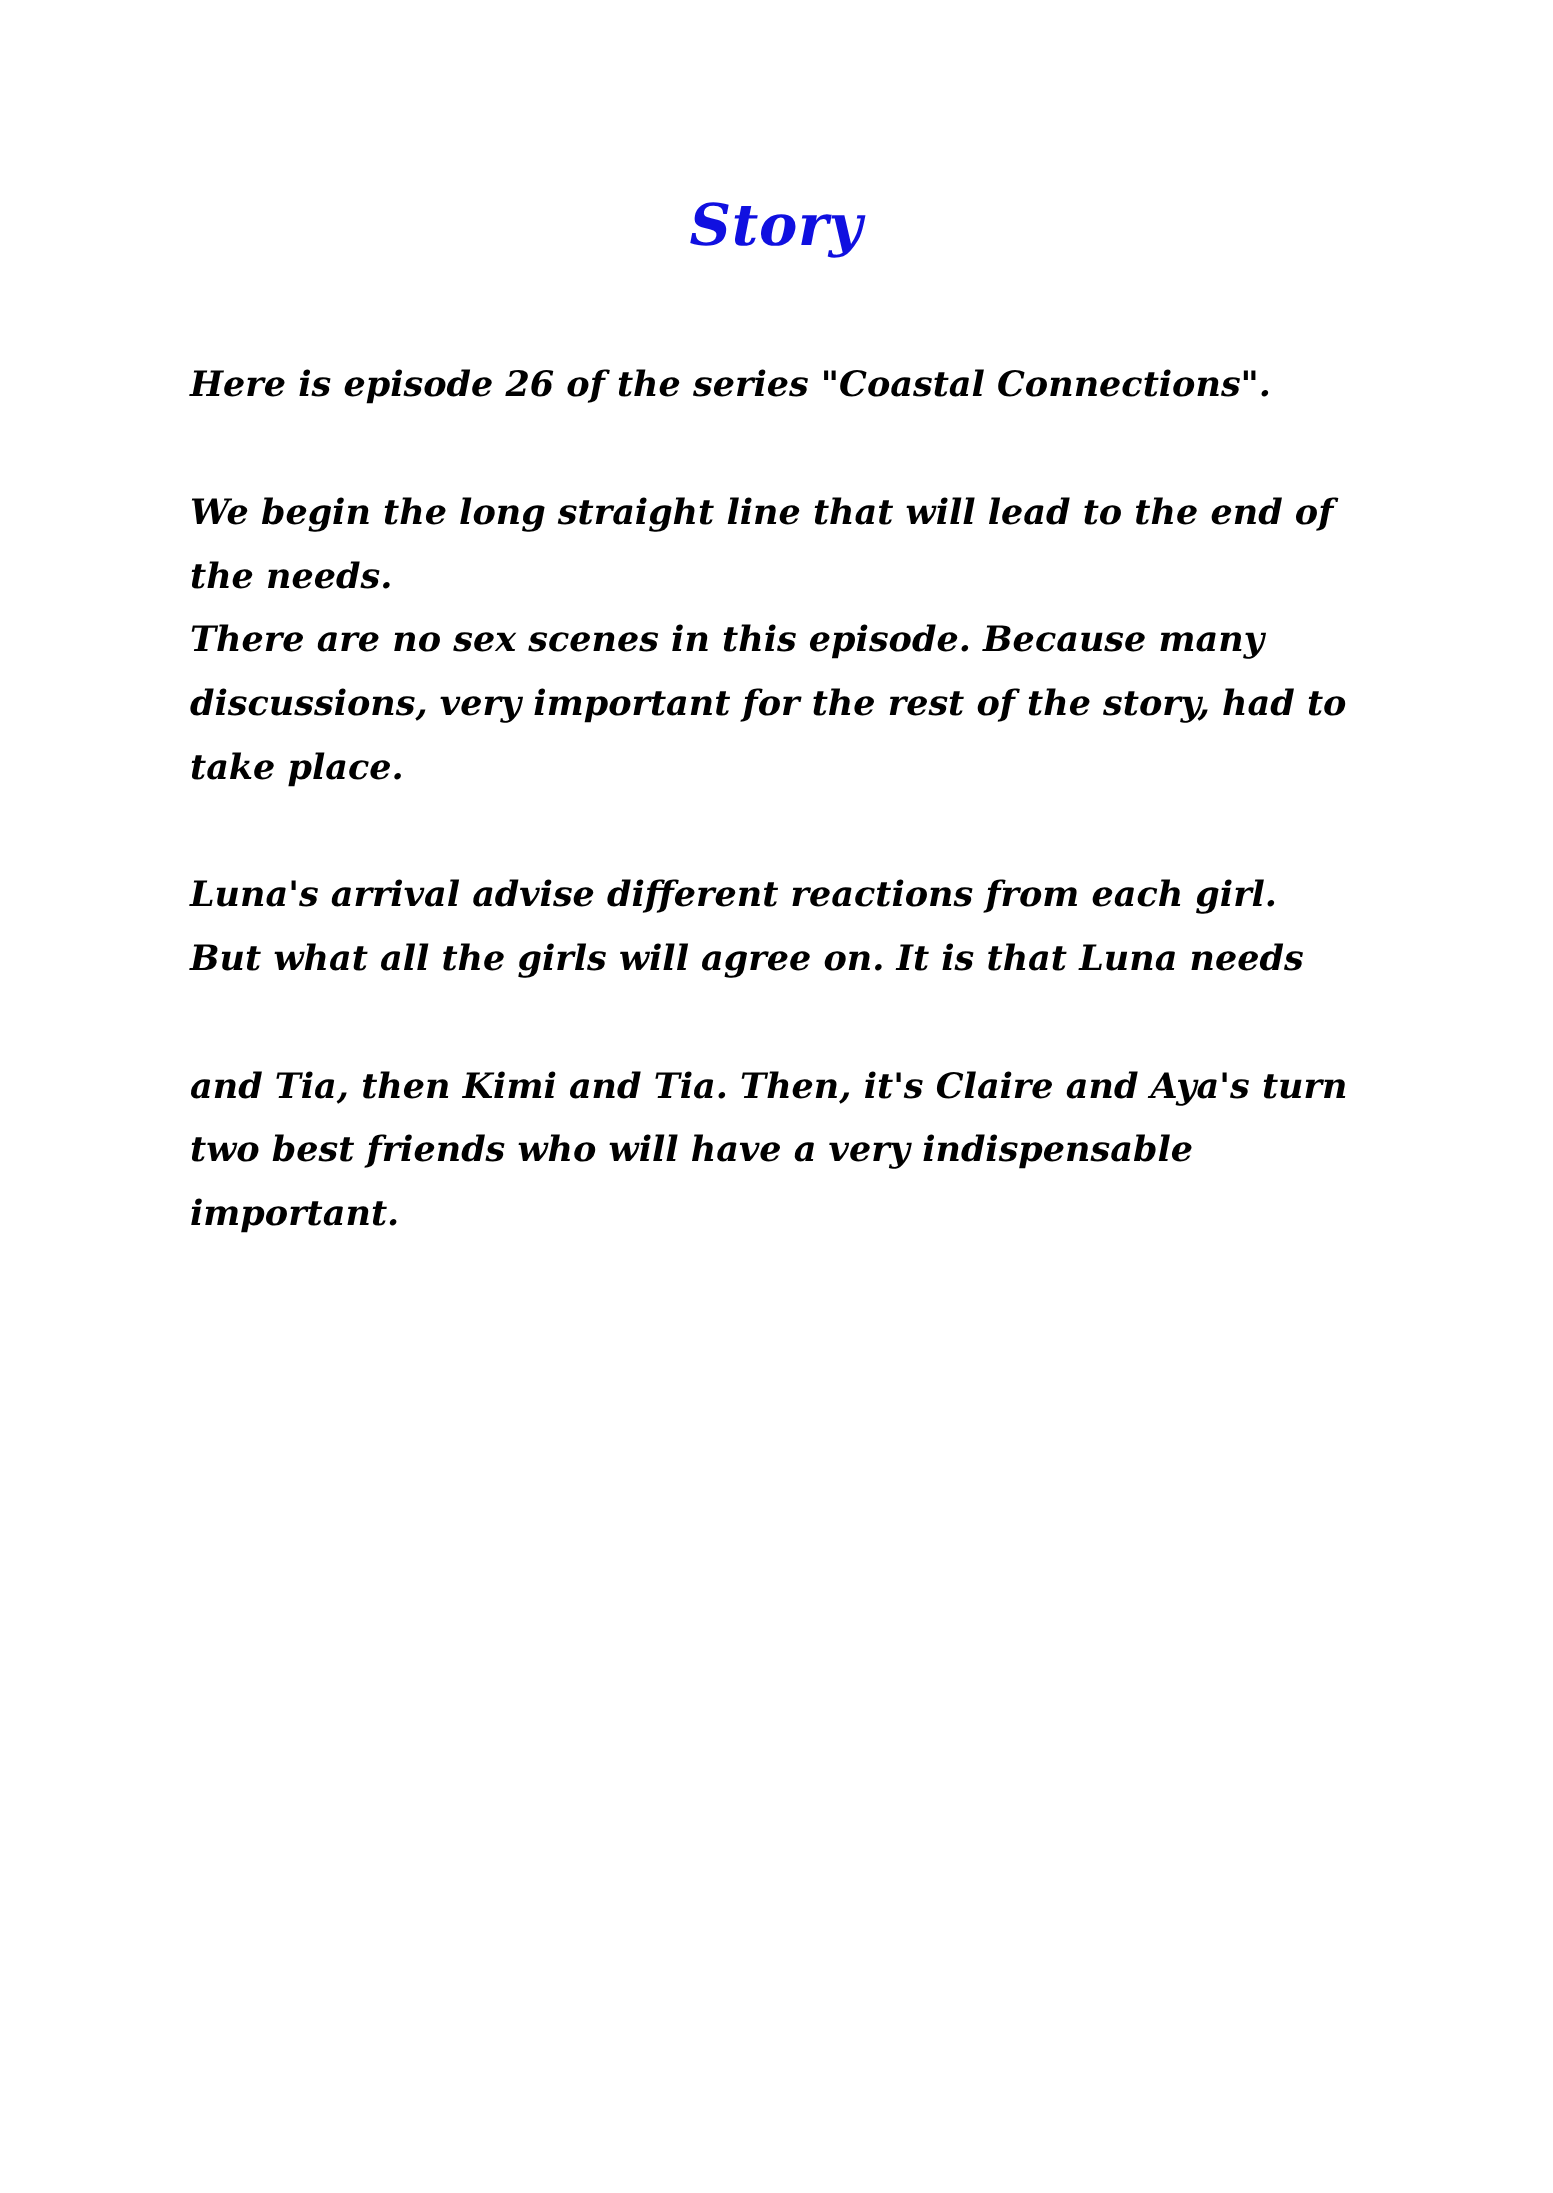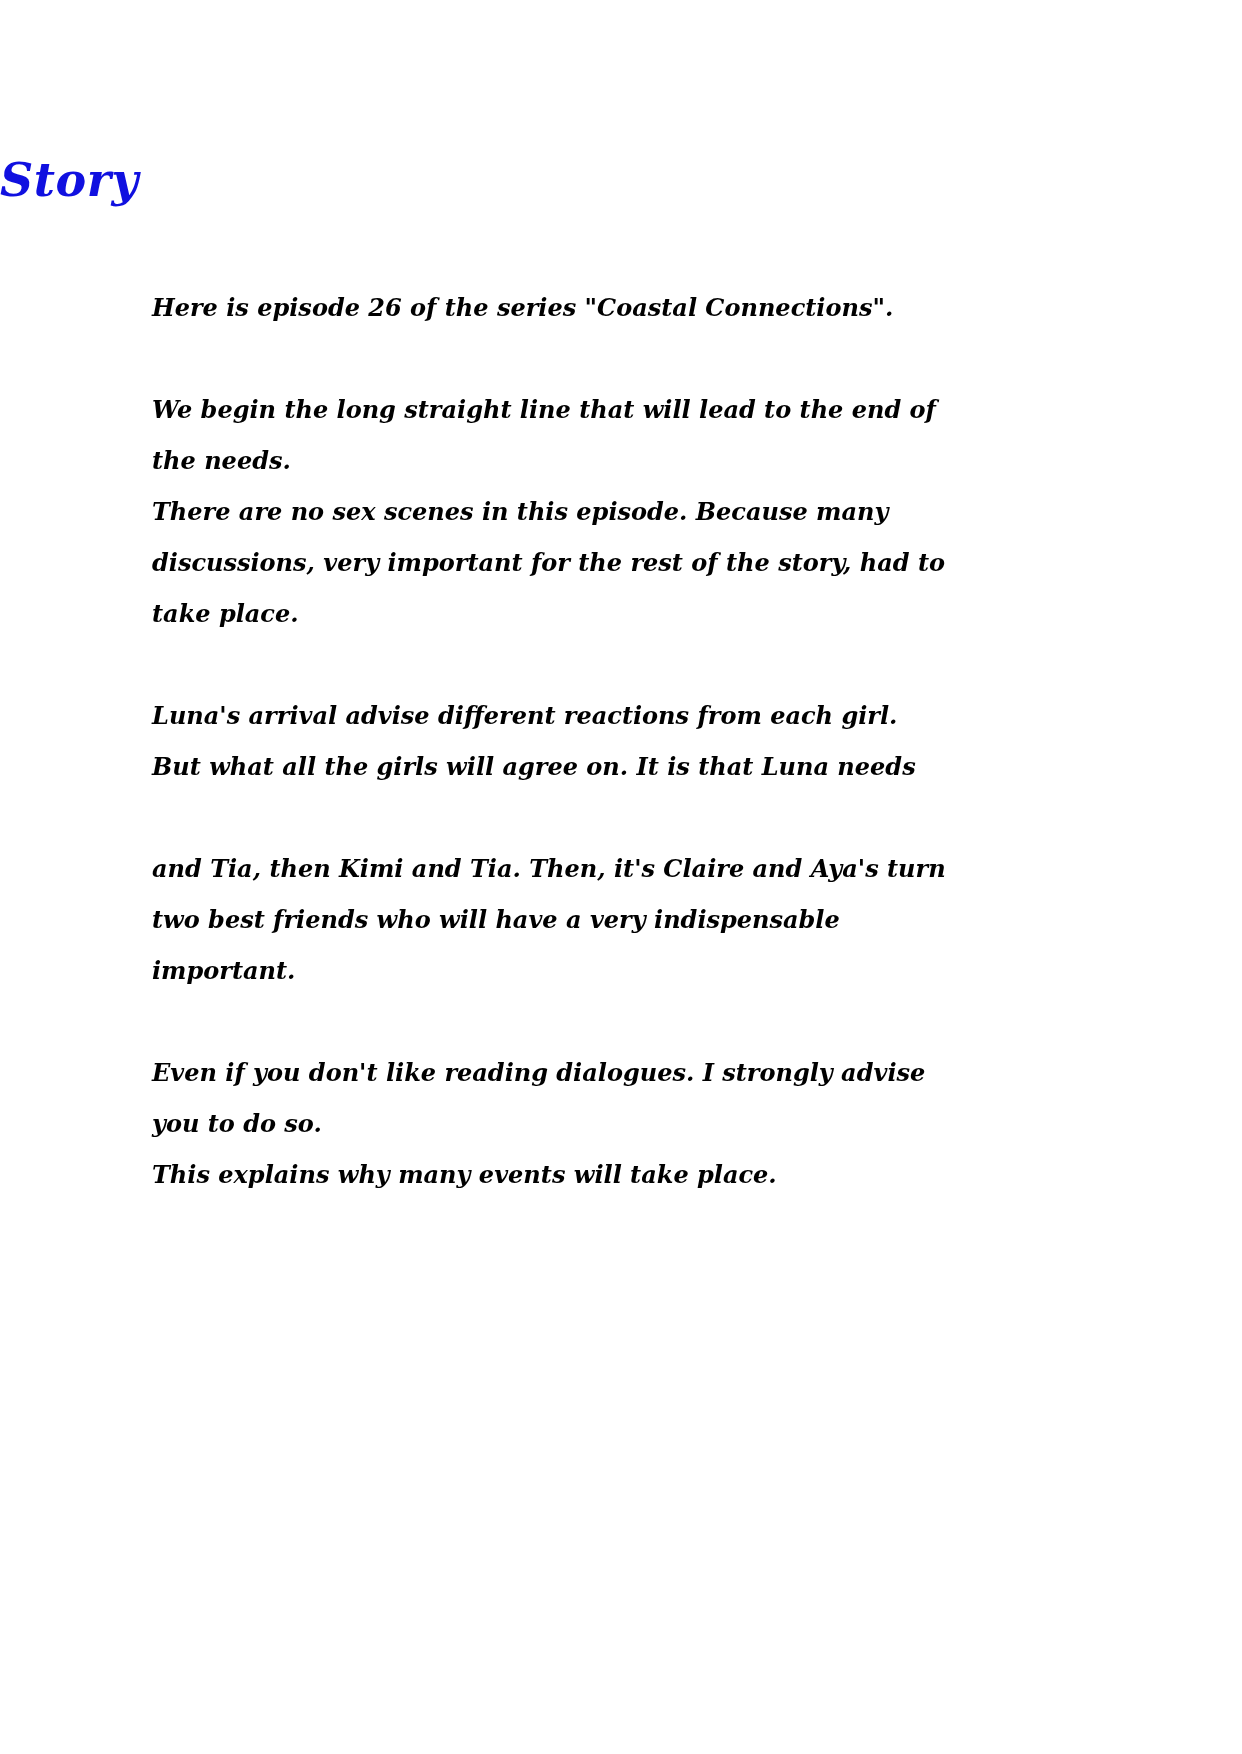--- a/index.html
+++ b/index.html
@@ -19,38 +19,38 @@
       top: 0;
       width: 1242px;
       height: 1754px;
       background: #ffffff;
     }
     .title {
       position: absolute;
       left: 0;
       top: 150px;
       width: 1242px;
-      text-align: left;
+      text-align: center;
       color: #1010e0;
       font-family: "DejaVu Serif", serif;
       font-style: italic;
       font-weight: bold;
       font-size: 46px;
       line-height: 60px;
       letter-spacing: 0.5px;
     }
     .body-text {
       position: absolute;
       left: 152px;
       top: 282px;
       width: 940px;
       font-family: "DejaVu Serif", serif;
       font-style: italic;
       font-weight: bold;
-      font-size: 24px;
+      font-size: 28px;
       line-height: 51px;
       color: #000000;
     }
     .para {
       margin: 0 0 51px 0;
     }
     .line {
       display: block;
       white-space: nowrap;
     }
@@ -78,19 +78,14 @@
       <span class="line">Luna's arrival advise different reactions from each girl.</span>
       <span class="line">But what all the girls will agree on. It is that Luna needs</span>
     </p>
 
     <p class="para">
       <span class="line">and Tia, then Kimi and Tia. Then, it's Claire and Aya's turn</span>
       <span class="line">two best friends who will have a very indispensable</span>
       <span class="line">important.</span>
     </p>
 
-    <p class="para">
-      <span class="line">Even if you don't like reading dialogues. I strongly advise</span>
-      <span class="line">you to do so.</span>
-      <span class="line">This explains why many events will take place.</span>
-    </p>
   </div>
 </div>
 
 </body></html>

